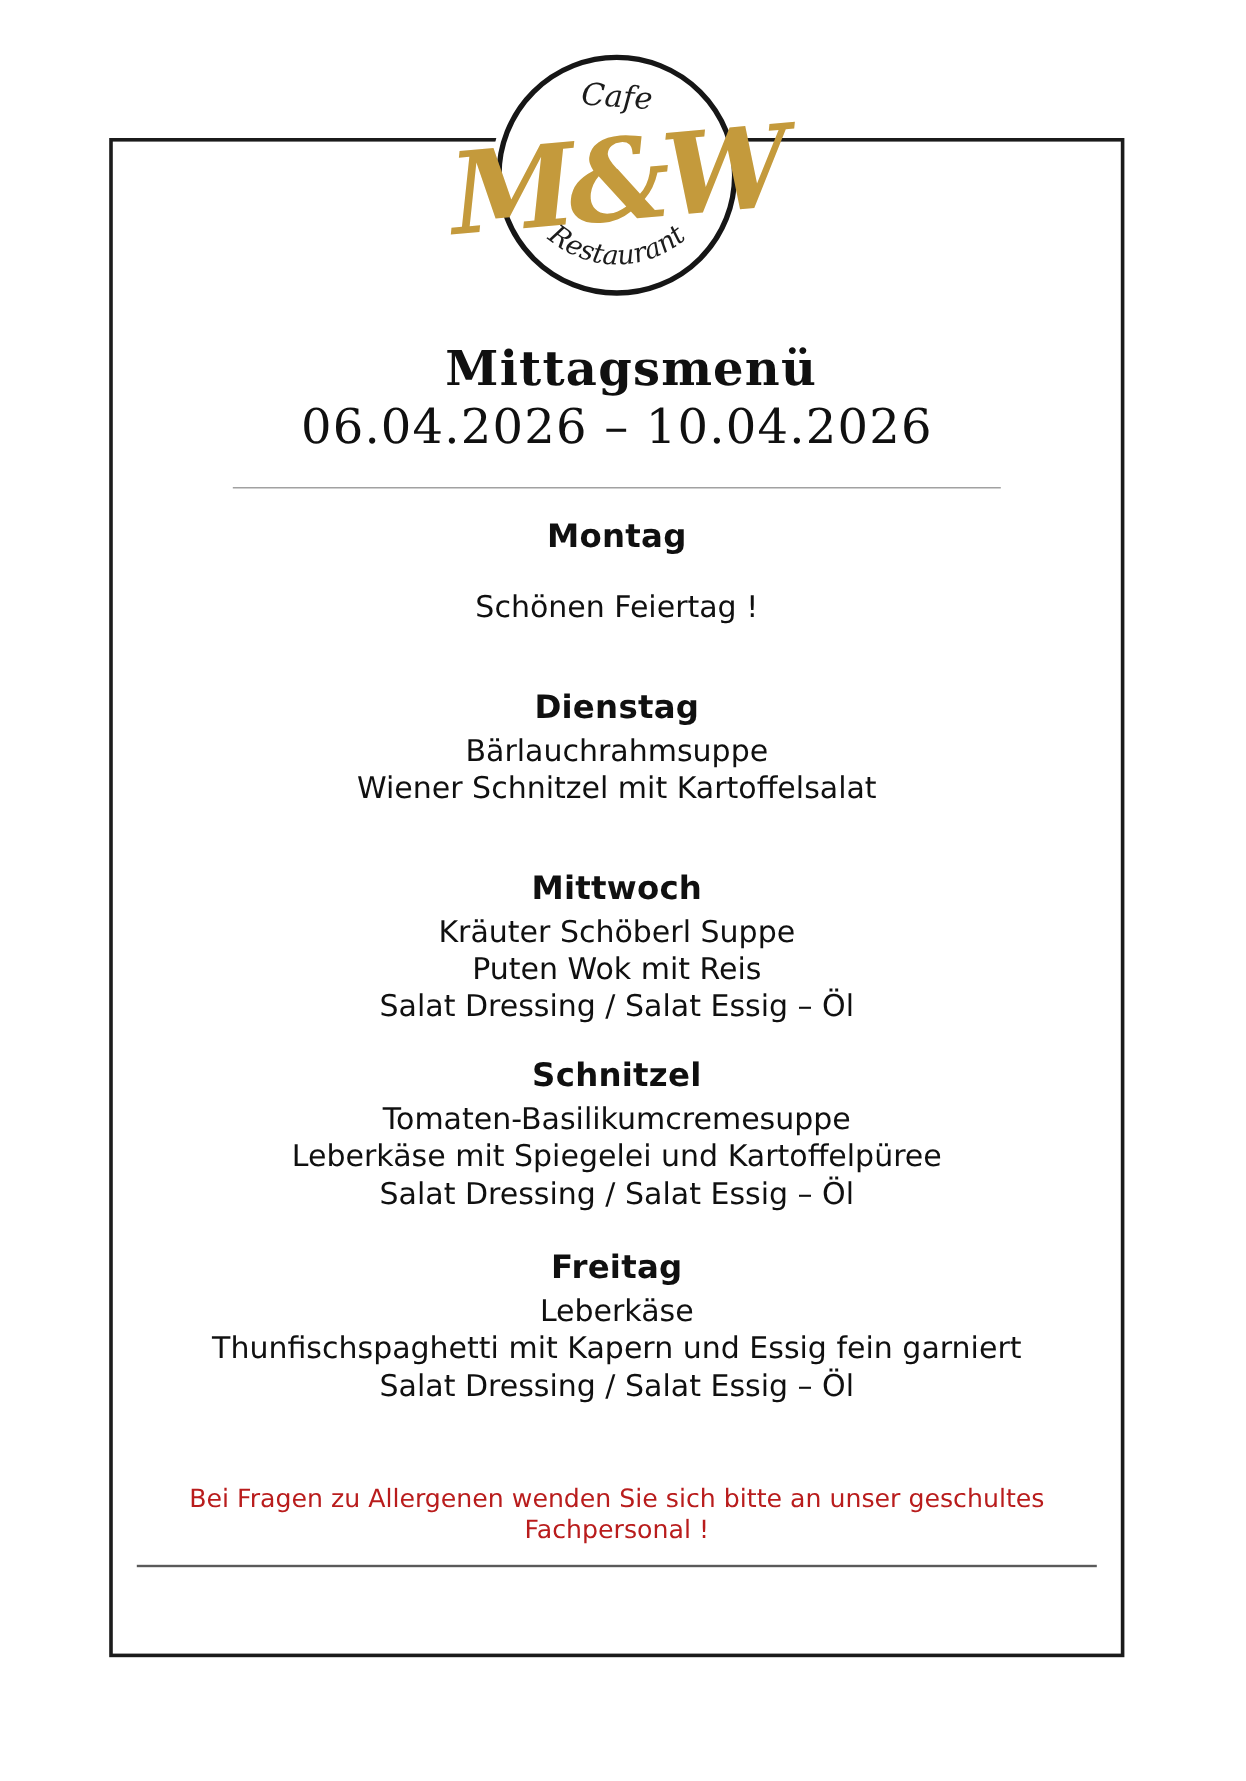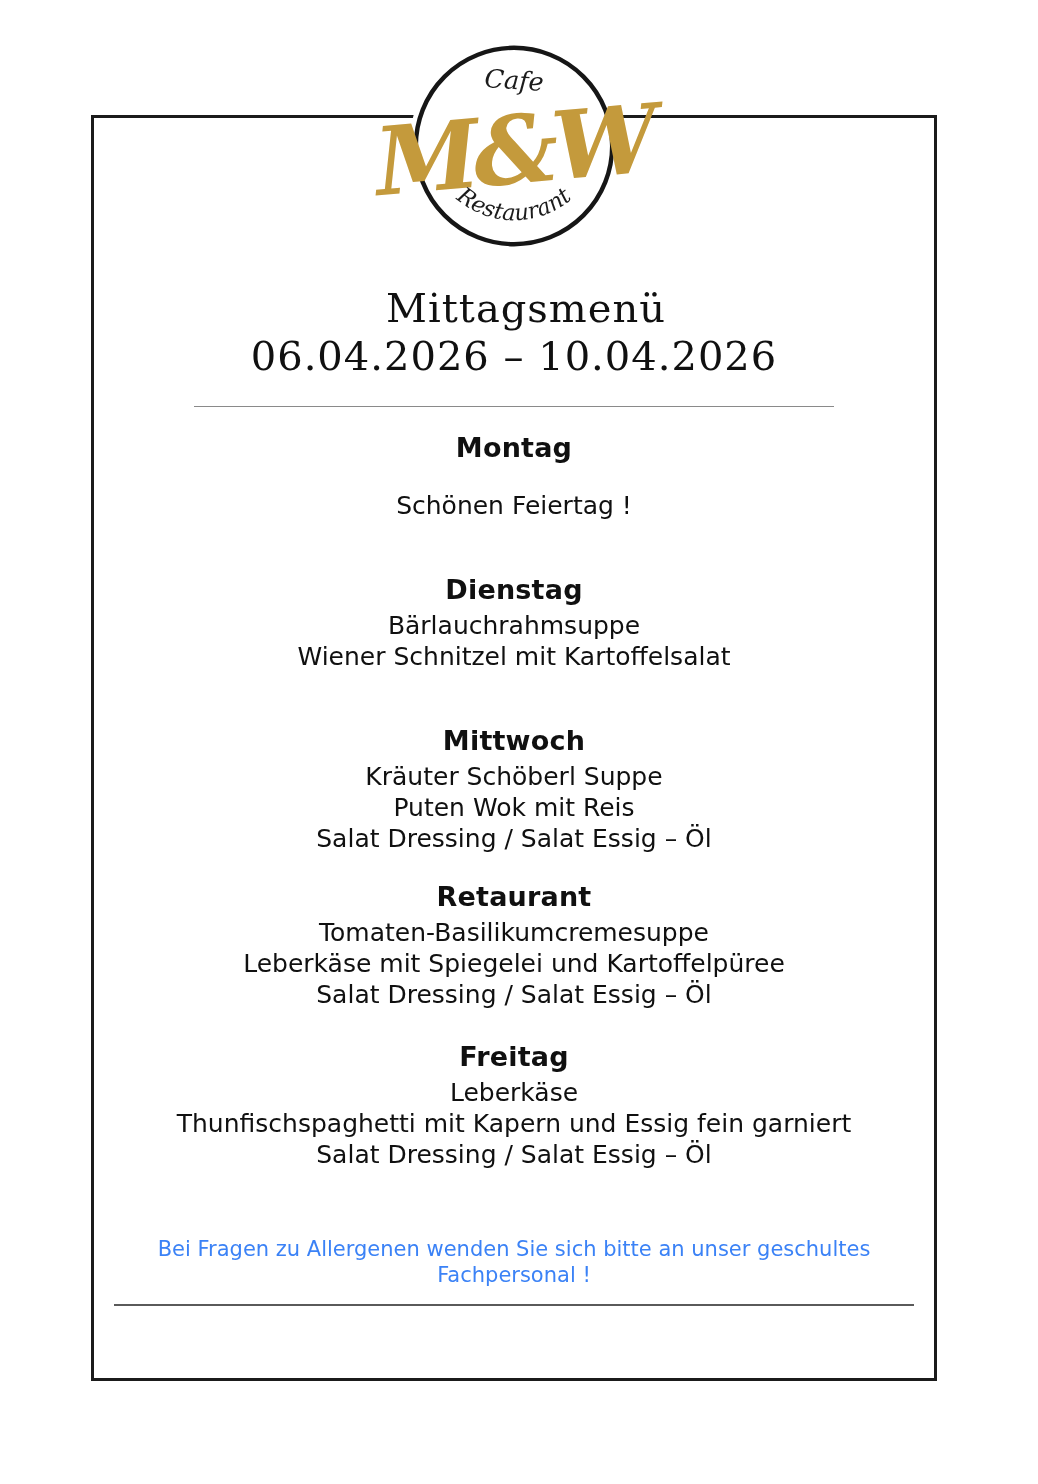--- a/index.html
+++ b/index.html
@@ -38,21 +38,21 @@
     font-style: italic;
     font-weight: bold;
   }
   
   .content {
     height: 100%;
     padding-top: 166px;
     text-align: center;
   }
   .title-block { font-family: "DejaVu Serif", serif; }
-  .menu-title  { font-size: 40px; font-weight: normal; line-height: 48px; letter-spacing: 1px; padding-left: 24px; }
+  .menu-title  { font-size: 40px; font-weight: bold; line-height: 48px; letter-spacing: 1px; padding-left: 24px; }
   .date-range  { font-size: 40px; line-height: 48px; letter-spacing: 1px; }
   .rule-top {
     width: 640px; margin: 26px auto 24px auto;
     border: 0; border-top: 1px solid #8a8a8a;
   }
   .day { margin-bottom: 52px; margin-top: 18px; }
   .day .day-name {
     font-size: 27px; font-weight: bold; line-height: 34px;
     letter-spacing: 0.2px; margin-bottom: 3px;
   }
@@ -112,32 +112,32 @@
           <p class="item">Bärlauchrahmsuppe</p>
           <p class="item">Wiener Schnitzel mit Kartoffelsalat</p>
         </section>
         <section class="day">
           <h2 class="day-name">Mittwoch</h2>
           <p class="item">Kräuter Schöberl Suppe</p>
           <p class="item">Puten Wok mit Reis</p>
           <p class="item">Salat Dressing / Salat Essig – Öl</p>
         </section>
         <section class="day">
-          <h2 class="day-name">Retaurant</h2>
+          <h2 class="day-name">Schnitzel</h2>
           <p class="item">Tomaten-Basilikumcremesuppe</p>
           <p class="item">Leberkäse mit Spiegelei und Kartoffelpüree</p>
           <p class="item">Salat Dressing / Salat Essig – Öl</p>
         </section>
         <section class="day">
           <h2 class="day-name">Freitag</h2>
           <p class="item">Leberkäse</p>
           <p class="item">Thunfischspaghetti mit Kapern und Essig fein garniert</p>
           <p class="item">Salat Dressing / Salat Essig – Öl</p>
         </section>
       </div>
 
-    <p class="allergen-notice" style="color: #3b82f6;">Bei Fragen zu Allergenen wenden Sie sich bitte an unser geschultes Fachpersonal !</p>
+    <p class="allergen-notice" style="color: #b91c1c;">Bei Fragen zu Allergenen wenden Sie sich bitte an unser geschultes Fachpersonal !</p>
 
     <hr class="rule-bottom">
 
 
   </div>
 </div>
 
 </body></html>

